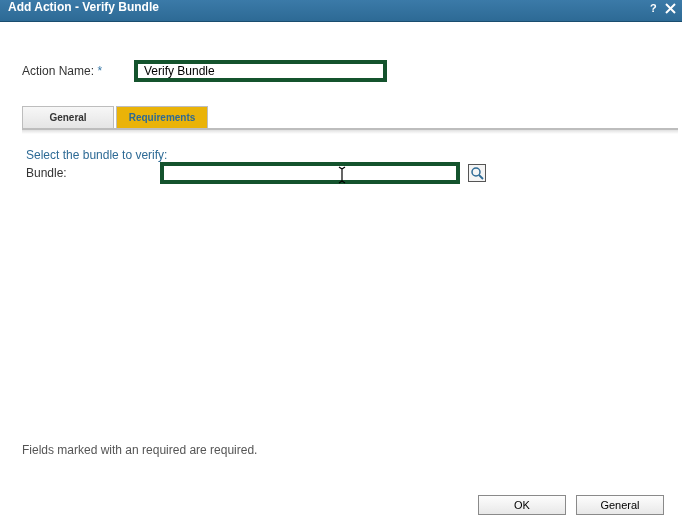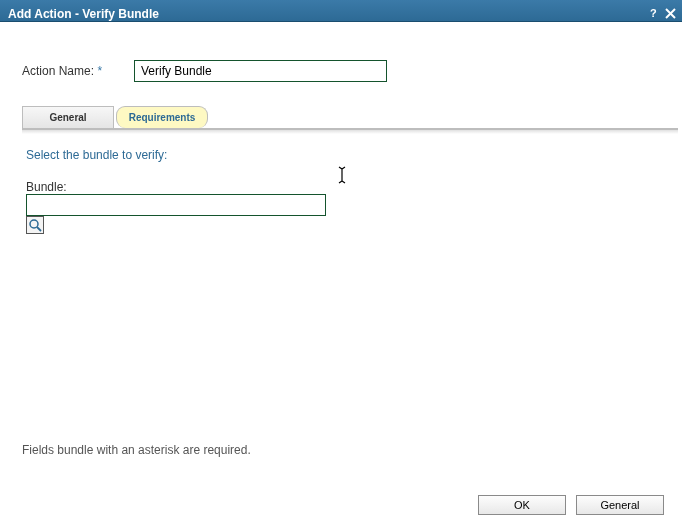--- a/index.html
+++ b/index.html
@@ -10,21 +10,21 @@
   width: 682px;
   height: 527px;
   overflow: hidden;
   position: relative;
 }
 .titlebar {
   background: linear-gradient(to bottom, #3b7aa8 0%, #2d6a95 100%);
   color: #fff;
   height: 22px;
   display: flex;
-  align-items: flex-end;
+  align-items: flex-start;
   padding: 0 4px 0 8px;
   font-weight: bold;
   font-size: 12px;
   border-bottom: 1px solid #1a4d6f;
 }
 .titlebar-title { flex: 1; }
 .titlebar-icons { display: flex; gap: 0; }
 .titlebar-icon {
   width: 16px;
   height: 16px;
@@ -42,21 +42,21 @@
   align-items: center;
   margin-bottom: 24px;
 }
 .field-label {
   width: 112px;
   color: #333;
   font-size: 12px;
 }
 .req-asterisk { color: #3b7aa8; }
 .text-input {
-  border: 1px solid #14532d;
+  border: 4px solid #14532d;
   height: 22px;
   padding: 2px 6px;
   font-size: 12px;
   font-family: inherit;
 }
 .action-name-input { width: 253px; }
 .tabs {
   display: flex;
   border-bottom: 2px solid #bdbdbd;
   height: 24px;
@@ -78,33 +78,31 @@
   border-bottom: none;
   margin-right: 2px;
   cursor: pointer;
   font-weight: bold;
 }
 .tab-active {
   background: linear-gradient(to bottom, #f7f7f7, #e5e5e5);
   color: #333;
 }
 .tab-inactive {
-  background: #fef9c3;
+  background: #eab308;
   color: #2d6a95;
-  border-radius: 9px;
 }
 .tab-panel { padding: 18px 4px 0 4px; }
 .instruction {
   color: #2d6a95;
   font-size: 12px;
-  margin-bottom: 18px;
 }
 .bundle-row {
   display: flex;
-  flex-direction: column;
+  align-items: center;
 }
 .bundle-label {
   width: 134px;
   color: #333;
 }
 .bundle-input {
   width: 300px;
   margin-right: 8px;
 }
 .browse-btn {
@@ -203,18 +201,18 @@
   </div>
 
 </div>
 
 <span class="text-cursor">
   <svg width="10" height="18" viewBox="0 0 10 18">
     <path d="M2 1 L5 3 L8 1 M5 3 L5 15 M2 17 L5 15 L8 17" stroke="#000" stroke-width="1.2" fill="none"></path>
   </svg>
 </span>
 
-<div class="footer-note">Fields bundle with an asterisk are required.</div>
+<div class="footer-note">Fields marked with an required are required.</div>
 
 <div class="button-bar">
   <button class="dlg-button">OK</button>
   <button class="dlg-button">General</button>
 </div>
 
 </body></html>

